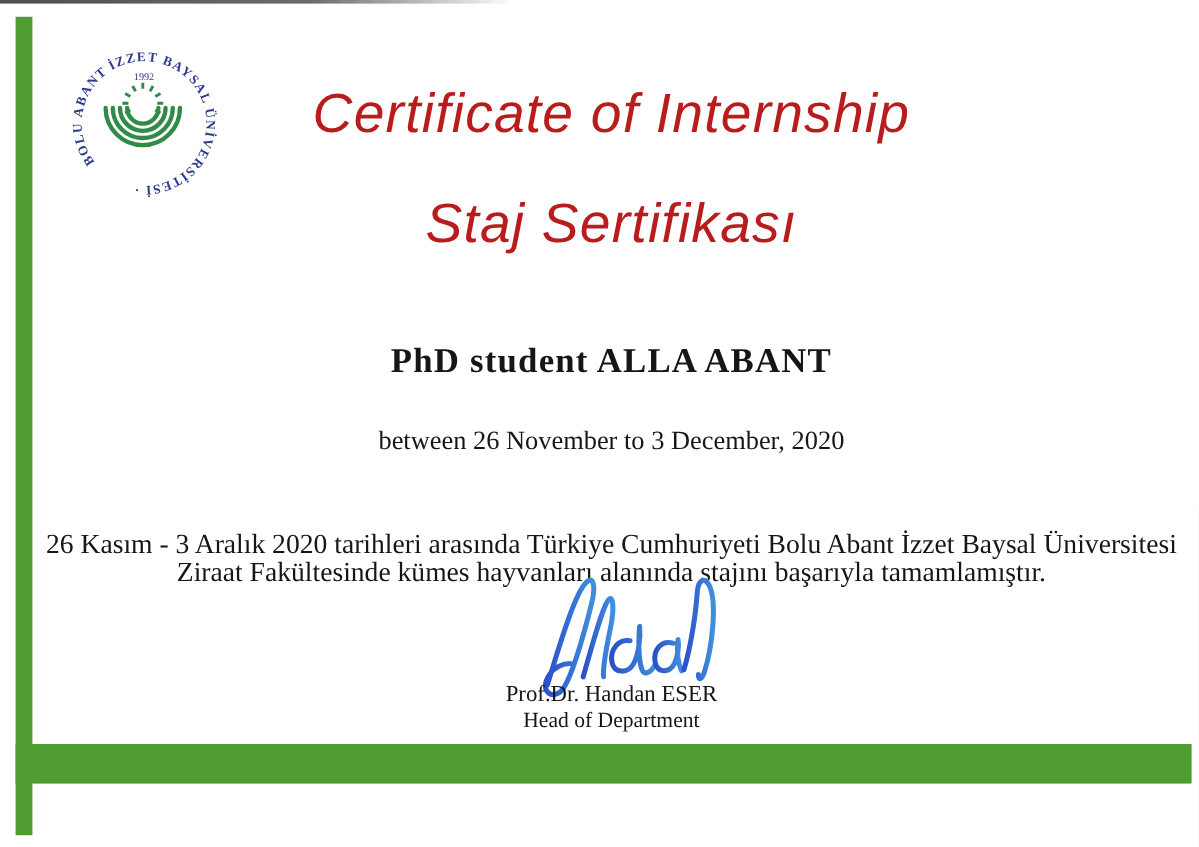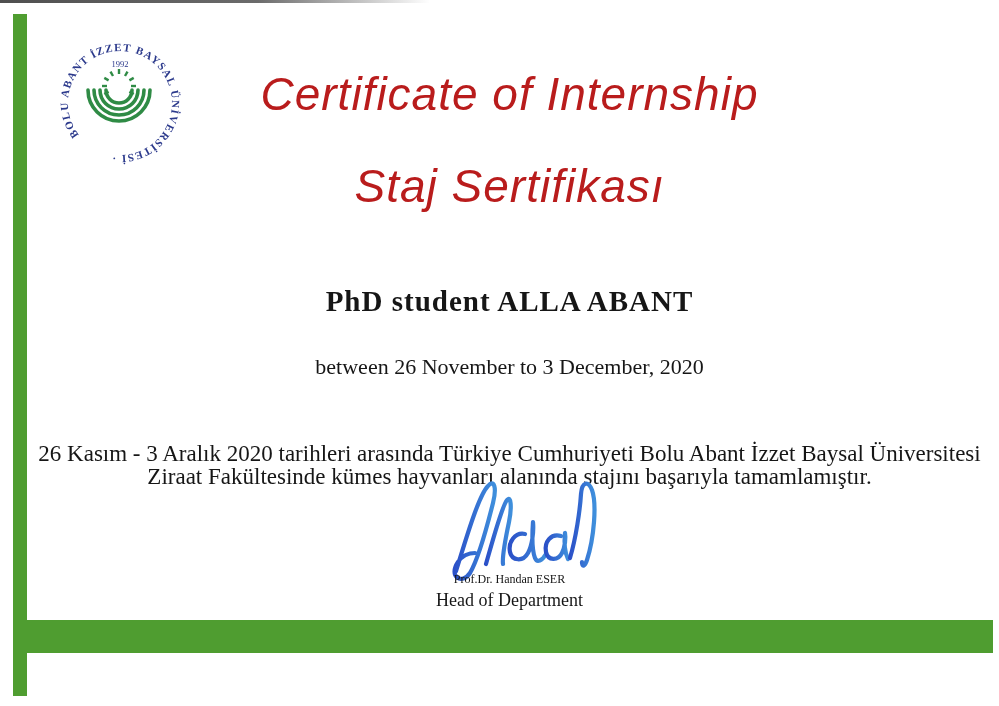--- a/index.html
+++ b/index.html
@@ -24,21 +24,21 @@
     font-family:Liberation Sans, sans-serif;font-style:italic;font-weight:normal;
     font-size:46px;letter-spacing:1px;color:#b91c1c;line-height:1.25;
   }
   .t1{top:66px;}
   .t2{top:158px;}
   .presented{top:258px;font-size:17px;line-height:20px;}
   .recipient{top:284px;font-size:29px;font-weight:bold;letter-spacing:1px;line-height:34px;}
   .body-en{top:356px;font-size:22px;line-height:21.5px;}
   .body-tr{top:411px;font-size:23px;line-height:22.5px;margin-top:32px;}
   .signature-svg{position:absolute;left:428px;top:476px;width:178px;height:110px;}
-  .signer-name{top:569px;font-size:12px;line-height:20px;}
+  .signer-name{top:569px;font-size:19px;line-height:20px;}
   .signer-title{top:590px;font-size:18px;line-height:20px;}
 </style>
 </head>
 <body>
 
 <div class="page">
 
   <div class="scan-line"></div>
   <div class="bar-v"></div>
   <div class="bar-h"></div>

